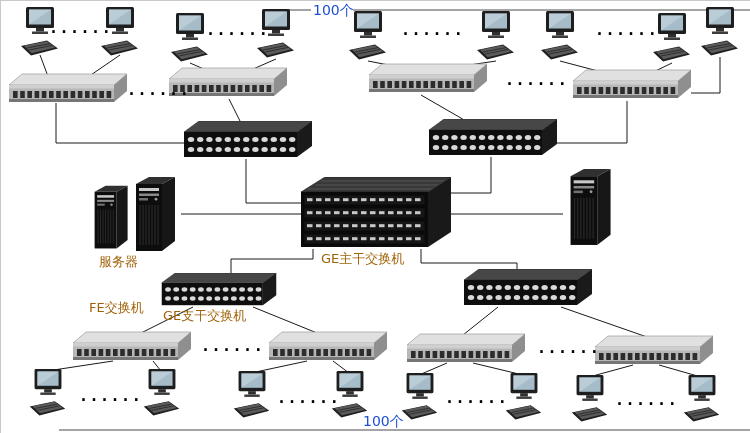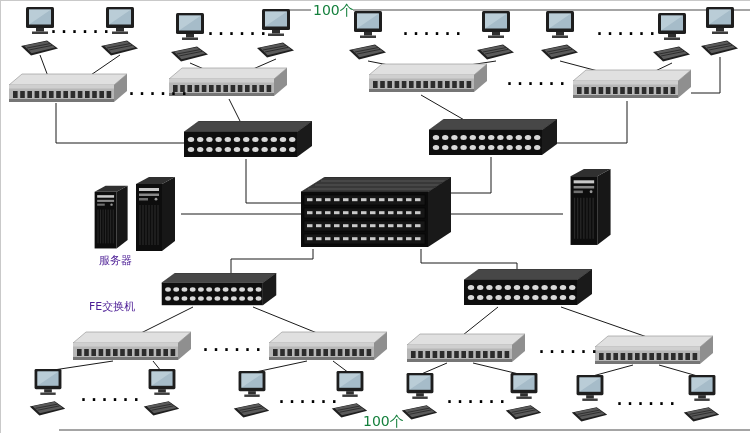--- a/index.html
+++ b/index.html
@@ -3,22 +3,22 @@
 <meta charset="utf-8">
 <style>
   html,body{margin:0;padding:0;background:#f2f2f2;}
   #canvas{
     position:relative;width:750px;height:433px;margin:0 auto;
     background:#ffffff;border:1px solid #c9c9c9;overflow:hidden;
     font-family:"DejaVu Sans","Liberation Sans",sans-serif;
   }
   #wires{position:absolute;left:0;top:0;z-index:1;}
   .dev{position:absolute;z-index:2;}
-  .lbl{position:absolute;z-index:3;font-size:11px;color:#4c1d95;white-space:nowrap;}
-  .lbl.red{color:#15803d;font-size:14px;}
+  .lbl{position:absolute;z-index:3;font-size:13px;color:#a16207;white-space:nowrap;}
+  .lbl.red{color:#1d4ed8;font-size:14px;}
   .dots{
     position:absolute;z-index:3;font-weight:bold;font-size:15px;
     letter-spacing:1.5px;color:#000;line-height:10px;
     font-family:"DejaVu Sans Mono","Liberation Mono",monospace;
   }
   #defs-holder{position:absolute;width:0;height:0;overflow:hidden;}
 </style>
 </head>
 <body>
 
@@ -341,15 +341,17 @@
   <span class="dots" style="left:200px;top:340px">......</span>
   <span class="dots" style="left:536px;top:342px">......</span>
   <span class="dots" style="left:78px;top:390px">......</span>
   <span class="dots" style="left:276px;top:392px">......</span>
   <span class="dots" style="left:444px;top:392px">......</span>
   <span class="dots" style="left:614px;top:394px">......</span>
 
   <span class="lbl red" style="left:312px;top:1px">100个</span>
   <span class="lbl red" style="left:362px;top:412px">100个</span>
   <span class="lbl" style="left:98px;top:252px">服务器</span>
+  <span class="lbl" style="left:320px;top:249px">GE主干交换机</span>
+  <span class="lbl" style="left:162px;top:306px">GE支干交换机</span>
   <span class="lbl" style="left:88px;top:298px">FE交换机</span>
 
 </div>
 
 </body></html>

